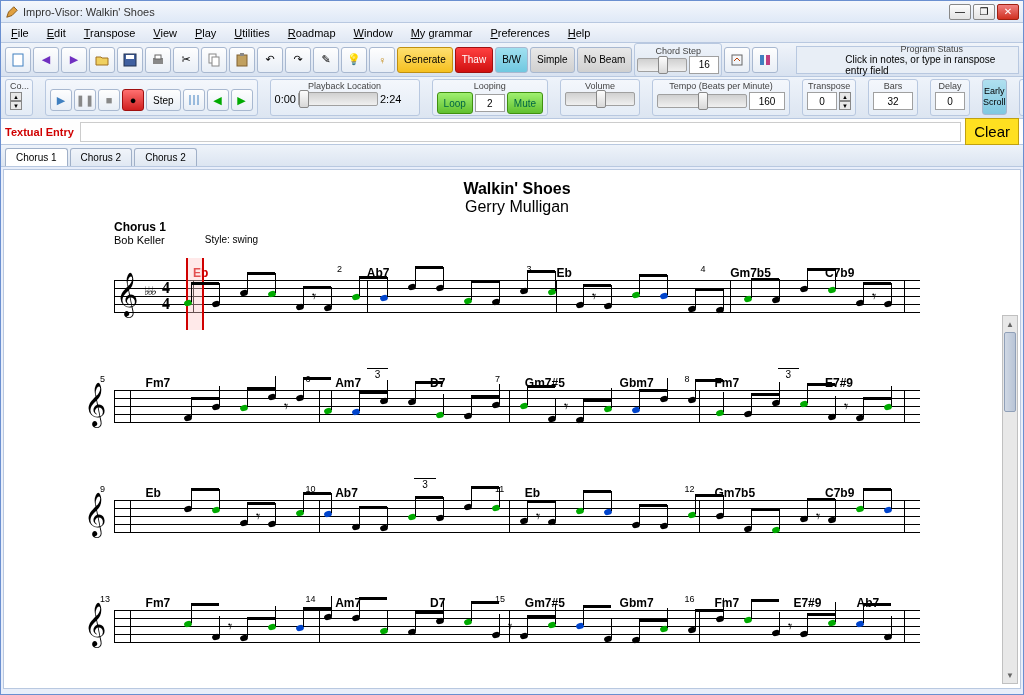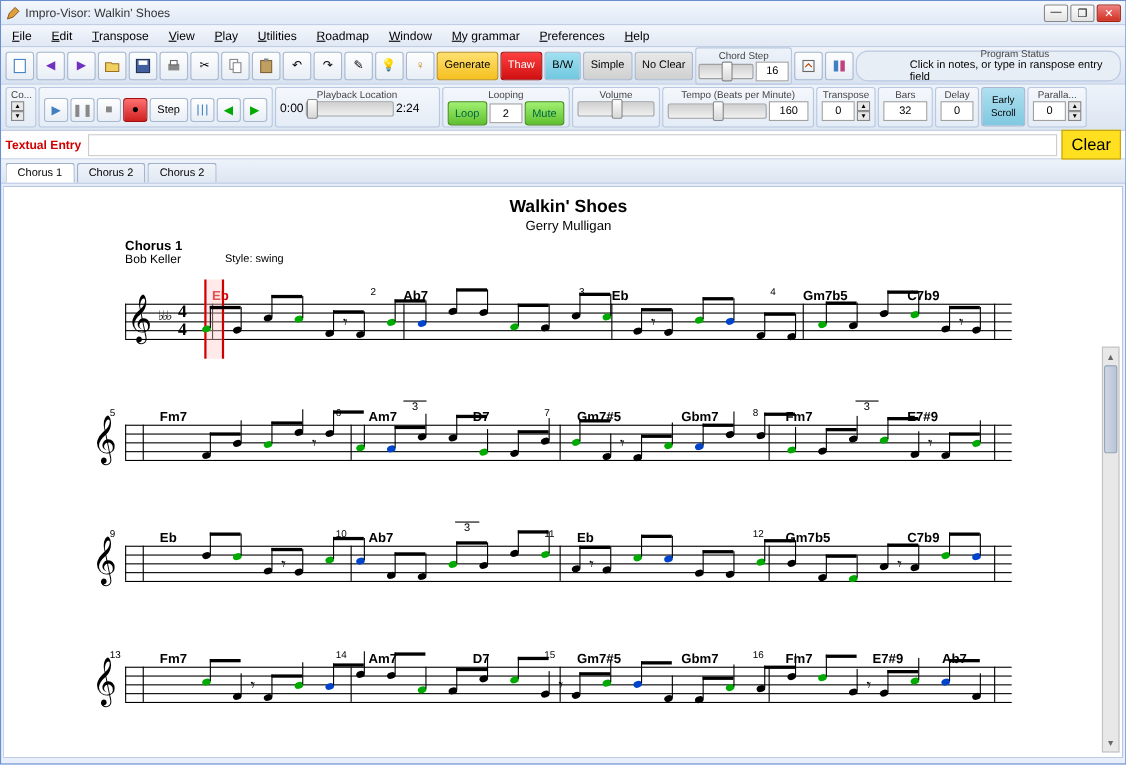--- a/index.html
+++ b/index.html
@@ -15,22 +15,22 @@
 .menuitem u { text-decoration: underline; }
 .toolbar { background: linear-gradient(#f0f4fa,#d8e2f0); height: 34px; display: flex; align-items: center; padding: 2px 4px; border-bottom: 1px solid #b8c8e0; gap: 2px; }
 .tbtn { width: 26px; height: 26px; border: 1px solid #a8b8d0; background: linear-gradient(#fefefe,#e8eef6); border-radius: 3px; display: flex; align-items: center; justify-content: center; cursor: pointer; }
 .tbtn.large { width: auto; padding: 0 6px; font-size: 10px; }
 .tbtn.yellow { background: linear-gradient(#ffe070,#f5c020); border-color: #c09010; }
 .tbtn.red { background: linear-gradient(#ff4040,#d01010); border-color: #a01010; color: #fff; }
 .tbtn.cyan { background: linear-gradient(#a0e0f0,#70c8e0); }
 .tbtn.gray { background: linear-gradient(#e8e8e8,#d0d0d0); }
 .tbgroup { display: flex; align-items: center; gap: 2px; border: 1px solid #b8c8e0; padding: 2px; border-radius: 3px; background: linear-gradient(#eef3fa,#dce5f1); }
 .tlabel { font-size: 9px; color: #444; text-align: center; }
-.status-box { flex: 1; border: 1px solid #b8c8e0; height: 28px; margin-left: 0; border-radius: 11px; background: #e8eef6; display: flex; flex-direction: column; align-items: center; justify-content: center; padding-left: 48px; }
-.controlbar { background: linear-gradient(#eef3fa,#dce5f1); height: 42px; display: flex; align-items: stretch; padding: 2px 4px; border-bottom: 1px solid #b8c8e0; gap: 2px; }
+.status-box { flex: 1; border: 1px solid #b8c8e0; height: 28px; margin-left: 16px; border-radius: 0; background: #e8eef6; display: flex; flex-direction: column; align-items: center; justify-content: center; padding-left: 48px; }
+.controlbar { background: linear-gradient(#eef3fa,#dce5f1); height: 42px; display: flex; align-items: stretch; padding: 2px 4px; border-bottom: 1px solid #b8c8e0; gap: 12px; }
 .ctlgroup { border: 1px solid #b8c8e0; border-radius: 3px; background: linear-gradient(#f4f7fc,#e4ecf6); display: flex; flex-direction: column; padding: 1px 4px; }
 .ctlgroup .label { font-size: 9px; color: #444; text-align: center; margin-bottom: 1px; }
 .ctlgroup .row { display: flex; align-items: center; gap: 2px; }
 .cbtn { width: 22px; height: 22px; border: 1px solid #a8b8d0; background: linear-gradient(#fefefe,#e8eef6); border-radius: 3px; display: flex; align-items: center; justify-content: center; cursor: pointer; }
 .cbtn.rec { background: linear-gradient(#ff7070,#d02020); border-color: #a01010; }
 .cbtn.green { background: linear-gradient(#a0f070,#60c030); border-color: #409010; color: #064; }
 .cbtn.step { width: auto; padding: 0 6px; font-size: 10px; }
 .slider { position: relative; width: 80px; height: 14px; background: linear-gradient(#d0d0d0,#f0f0f0); border: 1px solid #a0a0a0; border-radius: 2px; }
 .slider .thumb { position: absolute; width: 10px; height: 18px; background: linear-gradient(#fdfdfd,#d8d8d8); border: 1px solid #888; border-radius: 2px; top: -3px; }
 .numbox { width: 30px; height: 18px; border: 1px solid #a0a0a0; background: #fff; text-align: center; font-size: 10px; display: flex; align-items: center; justify-content: center; }
@@ -42,21 +42,21 @@
 .clearbtn { background: #ffe020; border: 1px solid #c0a010; padding: 4px 8px; cursor: pointer; margin-left: 4px; font-size: 15px; color: #000; }
 .tabs { background: linear-gradient(#eef3fa,#dce5f1); height: 22px; display: flex; align-items: flex-end; padding: 0 4px; border-bottom: 1px solid #b8c8e0; }
 .tab { border: 1px solid #a0b0c8; border-bottom: none; background: linear-gradient(#f0f4fa,#e0e8f2); padding: 3px 10px; border-radius: 3px 3px 0 0; margin-right: 2px; cursor: pointer; font-size: 10px; }
 .tab.active { background: #fff; }
 .sheet-area { background: #fff; height: 520px; overflow: auto; border: 1px solid #b8c8e0; margin: 2px; position: relative; }
 .scrollbar-v { position: absolute; right: 2px; top: 145px; bottom: 4px; width: 16px; background: #e8e8e8; border: 1px solid #c0c0c0; }
 .scrollbar-v .thumb-v { position: absolute; left: 1px; right: 1px; top: 16px; height: 80px; background: linear-gradient(90deg,#d0d8e4,#b8c4d6); border: 1px solid #90a0b8; border-radius: 2px; }
 .scrollbar-v .arr { position: absolute; left: 0; right: 0; height: 16px; display: flex; align-items: center; justify-content: center; font-size: 8px; color: #666; }
 .score { padding: 10px 100px 10px 110px; }
 .score-title { text-align: center; font-weight: bold; font-size: 16px; }
-.score-composer { text-align: center; font-size: 12px; margin-bottom: 4px; }
+.score-composer { text-align: center; font-size: 16px; margin-bottom: 4px; }
 .chorus-label { font-weight: bold; font-size: 12px; }
 .style-label { font-size: 10px; margin-left: 40px; }
 .staff-line { position: relative; height: 90px; margin-top: 20px; }
 .chord { font-weight: bold; font-size: 12px; position: absolute; }
 .chord.hl { color: #d00000; }
 .barnum { position: absolute; top: -2px; font-size: 9px; }
 .staff { position: absolute; top: 14px; left: 0; right: 0; height: 32px; }
 .staff .sl { position: absolute; left: 0; right: 0; height: 1px; background: #000; }
 .staff .bar { position: absolute; top: 0; bottom: 0; width: 1px; background: #000; }
 .clef { position: absolute; left: 2px; top: -8px; font-size: 38px; font-family: serif; }
@@ -142,21 +142,21 @@
     </div>
   <div class="tbtn">↶</div>
   <div class="tbtn">↷</div>
   <div class="tbtn">✎</div>
   <div class="tbtn">💡</div>
   <div class="tbtn" style="color:#c08000">♀</div>
   <div class="tbtn large yellow">Generate</div>
   <div class="tbtn large red">Thaw</div>
   <div class="tbtn large cyan">B/W</div>
   <div class="tbtn large gray">Simple</div>
-  <div class="tbtn large gray">No Clear</div>
+  <div class="tbtn large gray">No Beam</div>
   <div class="tbgroup">
     <div>
       <div class="tlabel">Chord Step</div>
       <div style="display:flex;align-items:center;gap:2px">
         <div class="slider" style="width:50px">
             <div class="thumb" style="left:20px"></div>
           </div>
         <div class="numbox">16</div>
       </div>
     </div>

